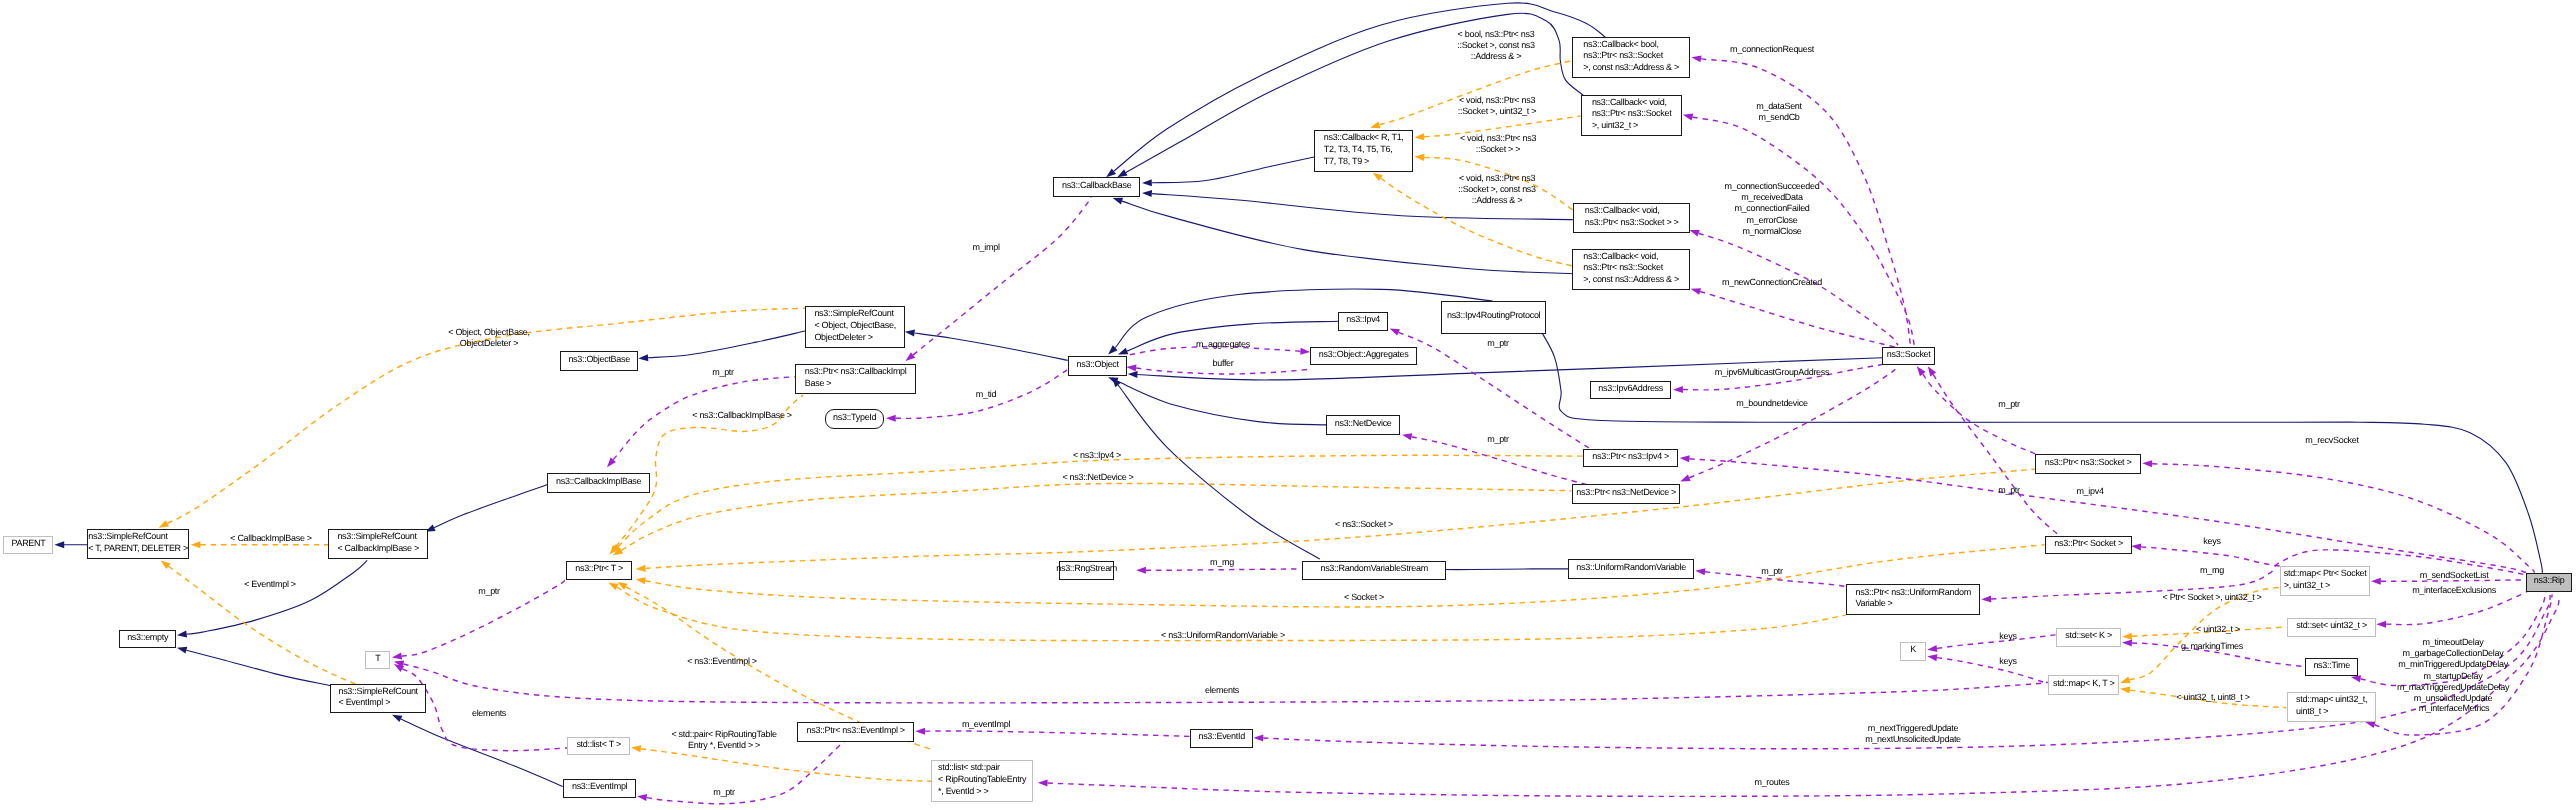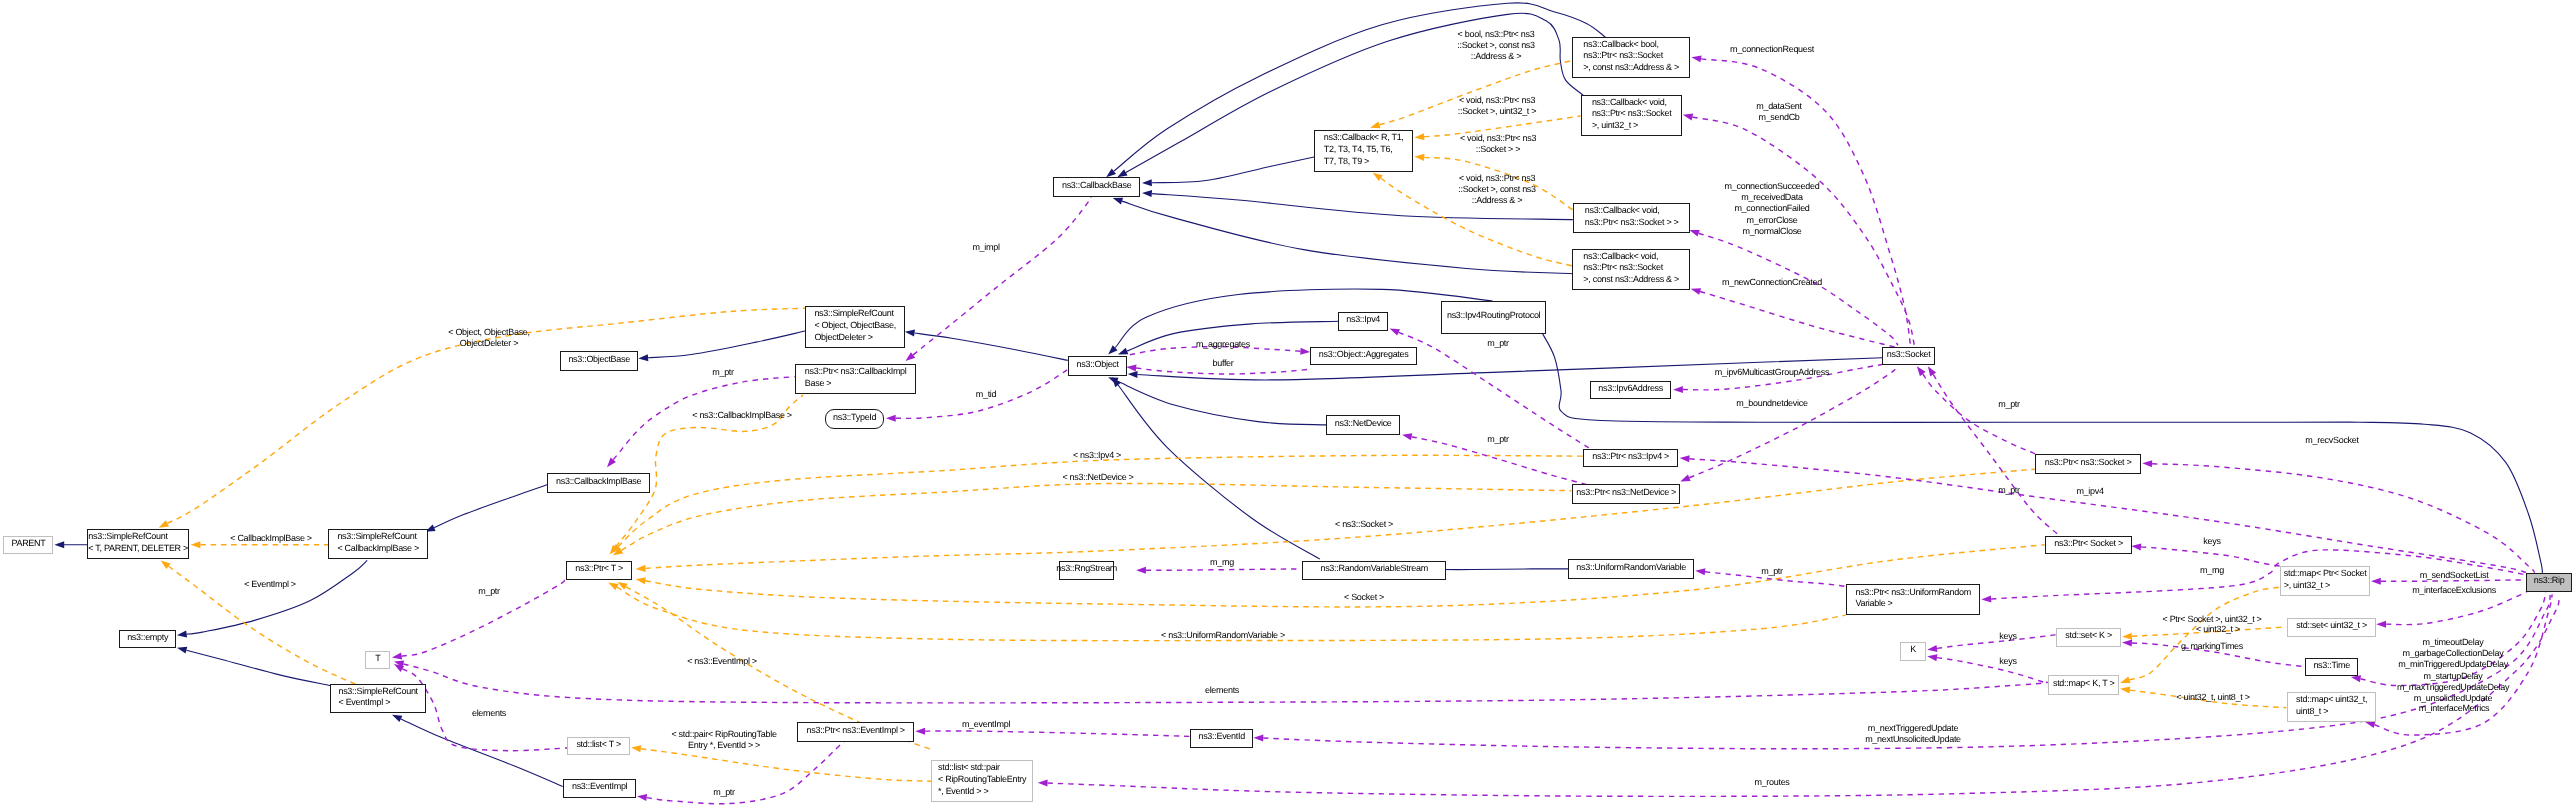--- a/index.html
+++ b/index.html
@@ -515,21 +515,21 @@
       <div class="lbl" style="left: 271px; top: 539px;">&lt; CallbackImplBase &gt;</div>
       <div class="lbl" style="left: 2212px; top: 542px;">keys</div>
       <div class="lbl" style="left: 1222px; top: 563px;">m_rng</div>
       <div class="lbl" style="left: 1772px; top: 572px;">m_ptr</div>
       <div class="lbl" style="left: 2212px; top: 571px;">m_rng</div>
       <div class="lbl" style="left: 2454px; top: 576px;">m_sendSocketList</div>
       <div class="lbl" style="left: 270px; top: 585px;">&lt; EventImpl &gt;</div>
       <div class="lbl" style="left: 2454px; top: 591px;">m_interfaceExclusions</div>
       <div class="lbl" style="left: 489px; top: 592px;">m_ptr</div>
       <div class="lbl" style="left: 1364px; top: 598px;">&lt; Socket &gt;</div>
-      <div class="lbl" style="left: 2212px; top: 620px; text-align: right;">&lt; Ptr&lt; Socket &gt;, uint32_t &gt;</div>
+      <div class="lbl" style="left: 2212px; top: 598px; text-align: right;">&lt; Ptr&lt; Socket &gt;, uint32_t &gt;</div>
       <div class="lbl" style="left: 2218px; top: 630px;">&lt; uint32_t &gt;</div>
       <div class="lbl" style="left: 1223px; top: 636px;">&lt; ns3::UniformRandomVariable &gt;</div>
       <div class="lbl" style="left: 2008px; top: 637px;">keys</div>
       <div class="lbl" style="left: 2212px; top: 647px;">g_markingTimes</div>
       <div class="lbl" style="left: 2453px; top: 671px;">m_timeoutDelay
 m_garbageCollectionDelay
 m_minTriggeredUpdateDelay
 m_startupDelay
 m_maxTriggeredUpdateDelay
 m_unsolicitedUpdate</div>

